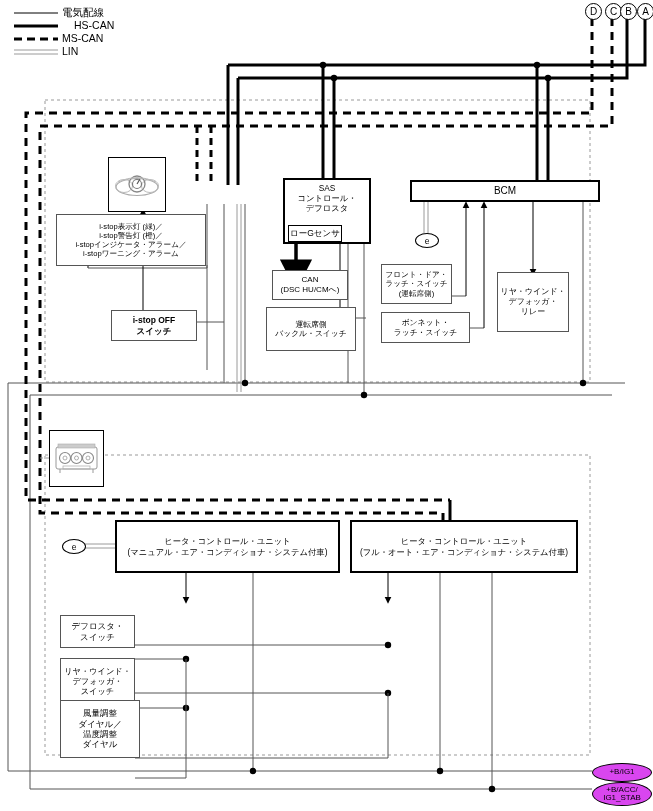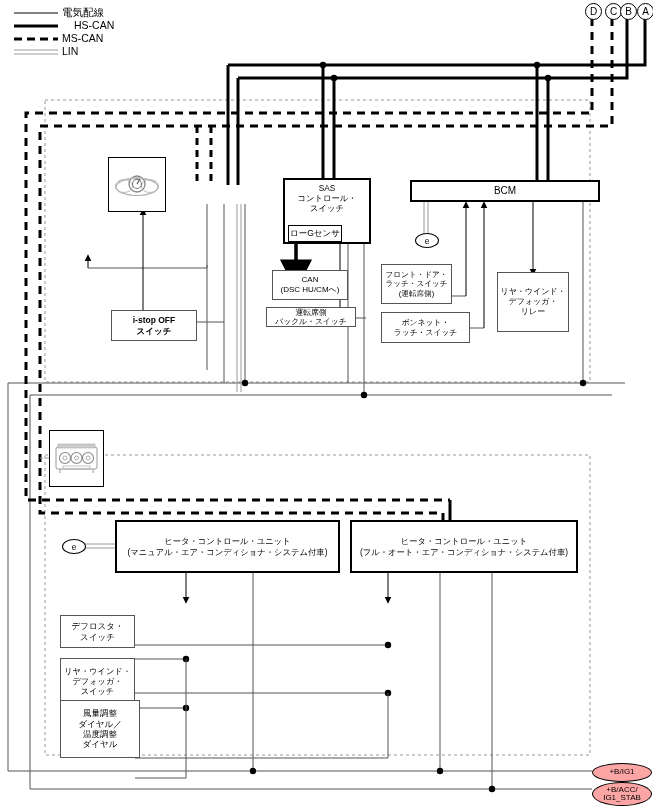--- a/index.html
+++ b/index.html
@@ -17,21 +17,21 @@
   .legend-t{position:absolute;font-size:10.5px;color:#000;white-space:nowrap;}
 
   .conn{position:absolute;width:15px;height:15px;border-radius:50%;
         border:1px solid #000;background:#fff;font-size:10px;
         display:flex;align-items:center;justify-content:center;color:#000;}
 
   .gnd{position:absolute;width:22px;height:13px;border-radius:50%;
        border:1px solid #000;background:#fff;font-size:8.5px;
        display:flex;align-items:center;justify-content:center;}
 
-  .pill{position:absolute;border:1px solid #000;border-radius:50%;background:#fca5a5;
+  .pill{position:absolute;border:1px solid #000;border-radius:50%;background:#d946ef;
         display:flex;align-items:center;justify-content:center;text-align:center;
         font-size:8px;line-height:1.05;color:#000;}
 
   .icnbox{position:absolute;border:1px solid #000;background:#fff;
           display:flex;align-items:center;justify-content:center;}
 </style>
 </head>
 <body>
 
 <div id="stage">
@@ -180,41 +180,47 @@
       <ellipse cx="10" cy="16" rx="8.5" ry="6.5" fill="none" stroke="#bbb" stroke-width="1"></ellipse>
       <ellipse cx="36" cy="16" rx="8.5" ry="6.5" fill="none" stroke="#bbb" stroke-width="1"></ellipse>
       <circle cx="23" cy="14" r="8" fill="none" stroke="#888" stroke-width="1.3"></circle>
       <circle cx="23" cy="14" r="4.5" fill="none" stroke="#777" stroke-width="1.1"></circle>
       <path d="M23,14 L26,9" stroke="#555" stroke-width="1.2"></path>
       <path d="M4,12 q19,-9 38,0" fill="none" stroke="#bbb" stroke-width="1"></path>
     </svg>
   </div>
 
 
+  <div class="box b-thin" style="left:56px;top:214px;width:150px;height:52px;font-size:7.6px;">
+    <span class="lbl" style="white-space:pre-line;">i-stop表示灯 (緑)／
+i-stop警告灯 (橙)／
+i-stopインジケータ・アラーム／
+i-stopワーニング・アラーム</span>
+  </div>
 
   <div class="box b-thin" style="left:111px;top:310px;width:86px;height:31px;font-size:8.5px;font-weight:bold;">
     <span class="lbl" style="white-space:pre-line;">i-stop OFF
 スイッチ</span>
   </div>
 
   <div class="box b-thick" style="left:283px;top:178px;width:88px;height:66px;font-size:8.3px;align-items:flex-start;padding-top:3px;">
     <span class="lbl" style="white-space:pre-line;">SAS
 コントロール・
-スイッチ</span>
+デフロスタ</span>
   </div>
   <div class="box b-med" style="left:288px;top:225px;width:54px;height:17px;font-size:8.5px;">
     <span class="lbl">ローGセンサ</span>
   </div>
 
   <div class="box b-thin" style="left:272px;top:270px;width:76px;height:30px;font-size:8px;">
     <span class="lbl" style="white-space:pre-line;">CAN
 (DSC HU/CMへ)</span>
   </div>
 
-  <div class="box b-thin" style="left:266px;top:307px;width:90px;height:20px;font-size:7.8px;">
+  <div class="box b-thin" style="left:266px;top:307px;width:90px;height:44px;font-size:7.8px;">
     <span class="lbl" style="white-space:pre-line;">運転席側
 バックル・スイッチ</span>
   </div>
 
   <div class="box b-thick" style="left:390px;top:180px;width:190px;height:22px;font-size:10px;margin-left:20px;">
     <span class="lbl">BCM</span>
   </div>
 
   <div class="gnd" style="left:415px;top:233px;">e</div>
 

